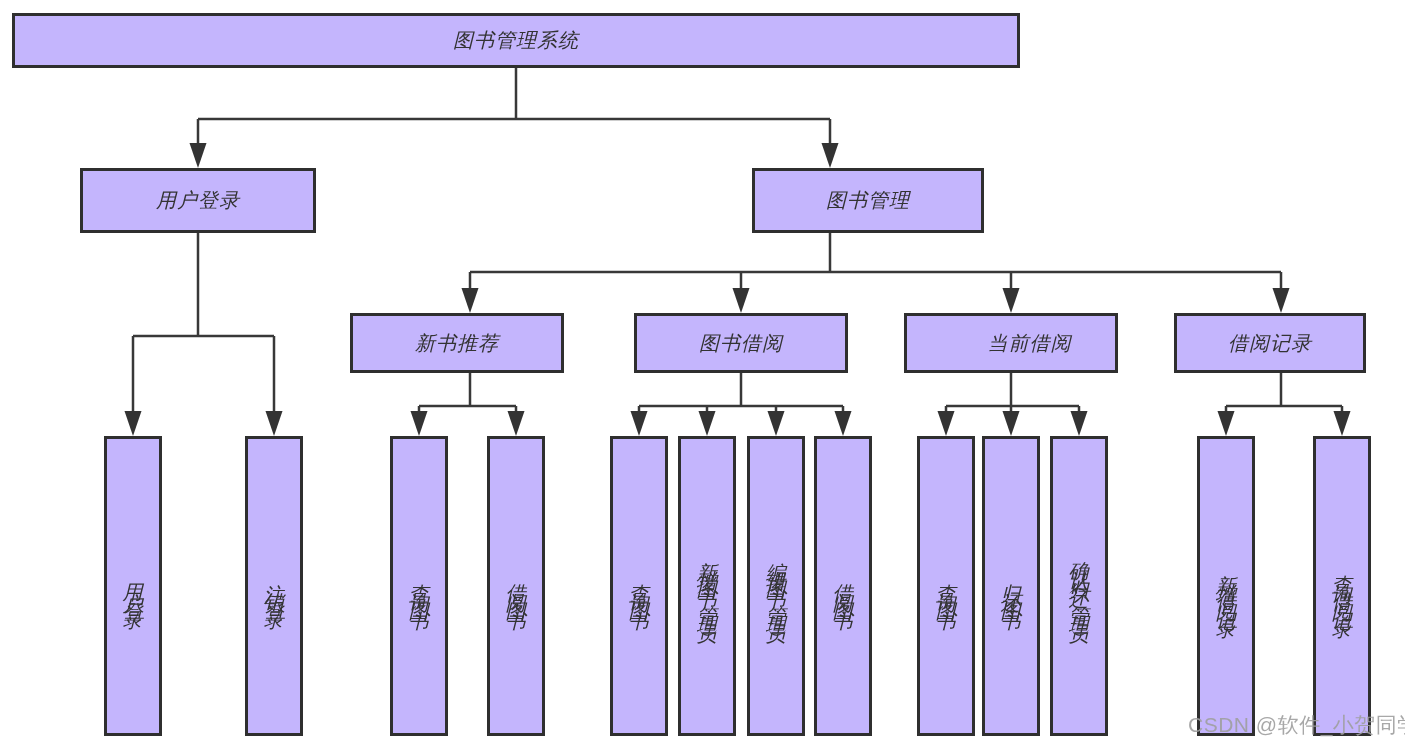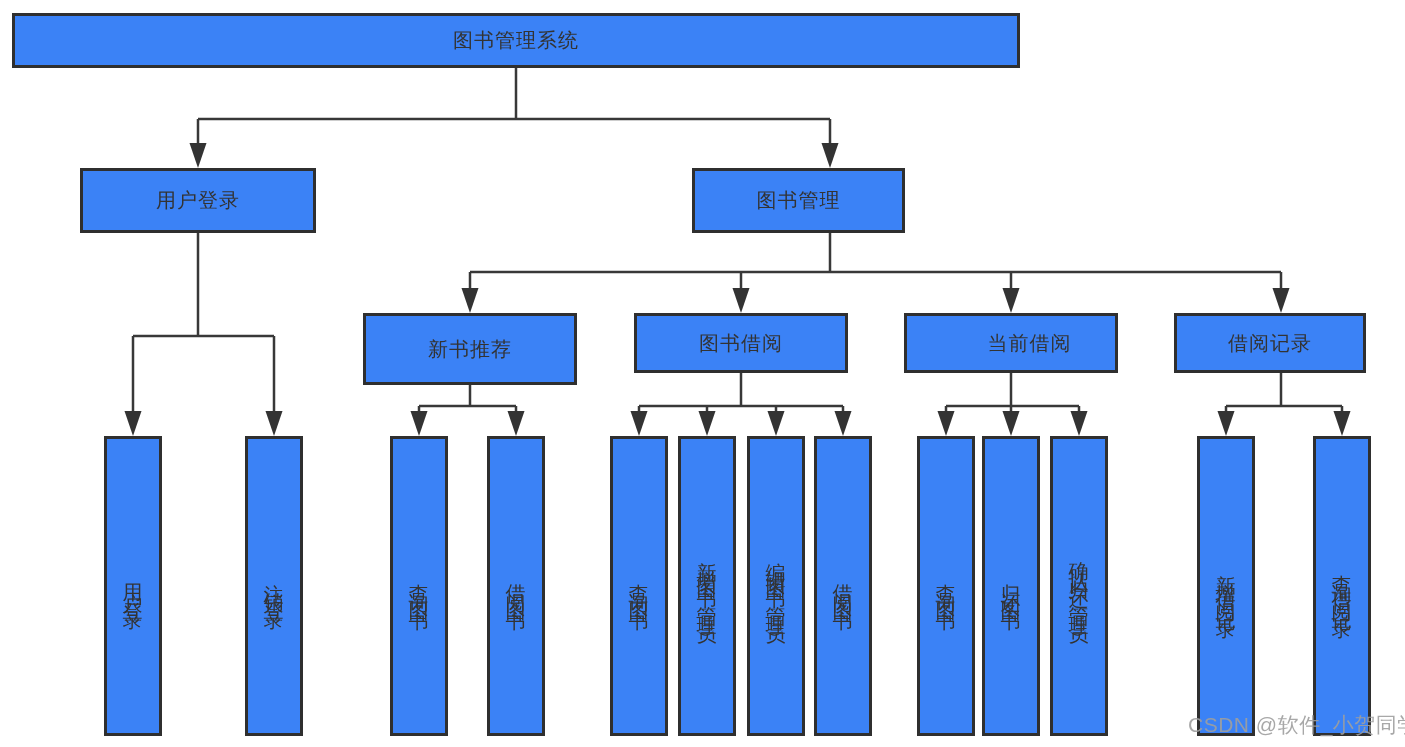--- a/index.html
+++ b/index.html
@@ -13,48 +13,49 @@
     overflow: hidden;
   }
   .connector-layer {
     position: absolute;
     left: 0; top: 0;
     width: 1405px; height: 747px;
   }
   .node {
     position: absolute;
     box-sizing: border-box;
-    background: #3b82f6;
+    background: #c4b5fd;
     border: 3px solid #2f2f2f;
     display: flex;
     align-items: center;
     justify-content: center;
+    font-style: italic;
   }
   .hbox {
     font-size: 20px;
     letter-spacing: 1px;
     white-space: nowrap;
   }
   .vbox {
     width: 58px;
     top: 436px;
     height: 300px;
     font-size: 20px;
     writing-mode: vertical-rl;
     text-orientation: mixed;
     letter-spacing: 9px;
     line-height: 1;
   }
   
   .n-root   { left: 12px;   top: 13px;  width: 1008px; height: 55px; }
   
   .n-login  { left: 80px;   top: 168px; width: 236px;  height: 65px; }
-  .n-mgmt   { left: 692px;  top: 168px; width: 213px;  height: 65px; }
+  .n-mgmt   { left: 752px;  top: 168px; width: 232px;  height: 65px; }
   
-  .n-rec    { left: 363px;  top: 313px; width: 214px;  height: 72px; }
+  .n-rec    { left: 350px;  top: 313px; width: 214px;  height: 60px; }
   .n-bb     { left: 634px;  top: 313px; width: 214px;  height: 60px; }
   .n-cb     { left: 904px;  top: 313px; width: 214px;  height: 60px; padding-left: 37px; }
   .n-br     { left: 1174px; top: 313px; width: 192px;  height: 60px; }
   
   .n-a1 { left: 104px; }
   .n-a2 { left: 245px; }
   .n-b1 { left: 390px; }
   .n-b2 { left: 487px; }
   .n-c1 { left: 610px; }
   .n-c2 { left: 678px; }

